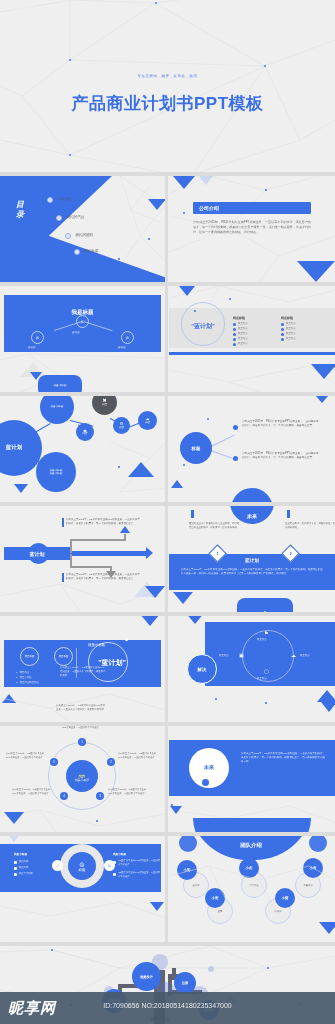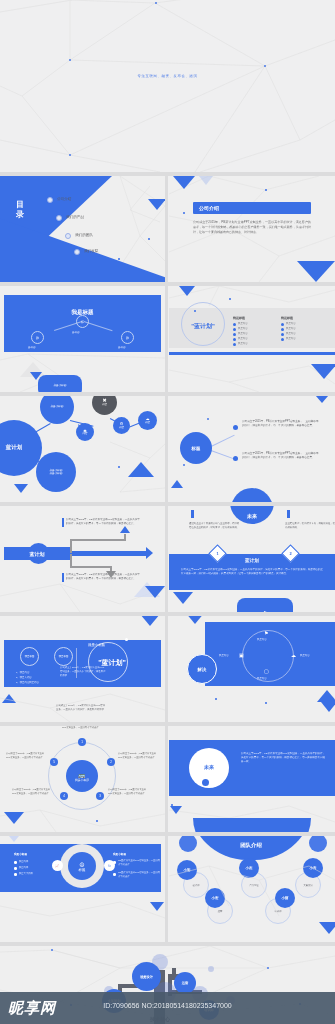--- a/index.html
+++ b/index.html
@@ -27,21 +27,21 @@
     position:absolute; left:0; right:0; top:74px; text-align:center;
     font-size:3.4px; color:#4a7ae8; letter-spacing:.6px;
   }
   #hero .t3 {
     position:absolute; left:0; right:0; top:92px; text-align:center;
     font-size:17px; font-weight:bold; color:#3a6fe5; letter-spacing:.5px;
   }
   .dot { position:absolute; background:#4a7ae8; border-radius:50%; }
 
   
-  #s1 { left:0; top:176px; width:165px; height:106px; }
+  #s1 { left:0; top:176px; width:165px; height:106px;font-style:italic; }
   #s1 .wedge { position:absolute; left:0; top:0; width:112px; height:106px;
     background:#3a6fe5; clip-path:polygon(0 0,100% 0,0 100%); }
   #s1 .wedge2 { position:absolute; left:0; top:0; width:165px; height:106px;
     background:#3a6fe5; clip-path:polygon(0 40%,0 100%,108% 100%); }
   #s1 .mu { position:absolute; left:13px; top:24px; width:14px;
     font-size:8px; color:#fff; font-weight:bold; line-height:10px; text-align:center; }
   #s1 .it { position:absolute; font-size:3.6px; color:#5a5a5c; white-space:nowrap; }
   #s1 .ic { position:absolute; width:6px; height:6px; border-radius:50%;
     background:#dfe6f7; border:.6px solid #9ab0e8; }
 
@@ -238,20 +238,21 @@
           <path d="M300 140 L335 120"></path>
         <path d="M0 140 L70 155"></path>
           <path d="M195 172 L265 66"></path>
       </g>
     </svg>
     <div class="dot" style="left:155px;top:2px;width:2px;height:2px;"></div>
     <div class="dot" style="left:69px;top:59px;width:2px;height:2px;"></div>
     <div class="dot" style="left:264px;top:65px;width:2px;height:2px;"></div>
     <div class="dot" style="left:69px;top:154px;width:2px;height:2px;"></div>
     <div class="t2">专注互联网、融资、发布会、路演</div>
+    <div class="t3">产品商业计划书PPT模板</div>
   </div>
   <div class="sep" style="top:172px;"></div>
 
   <div id="s1" class="slide">
     <svg class="net" viewBox="0 0 165 106">
       <g stroke="#dededf" stroke-width="0.5" fill="none">
         <path d="M120 0 L165 30 L140 60 L165 85"></path>
           <path d="M120 0 L140 60"></path>
         <path d="M140 60 L110 106"></path>
           <path d="M150 10 L130 34 L160 46"></path>

